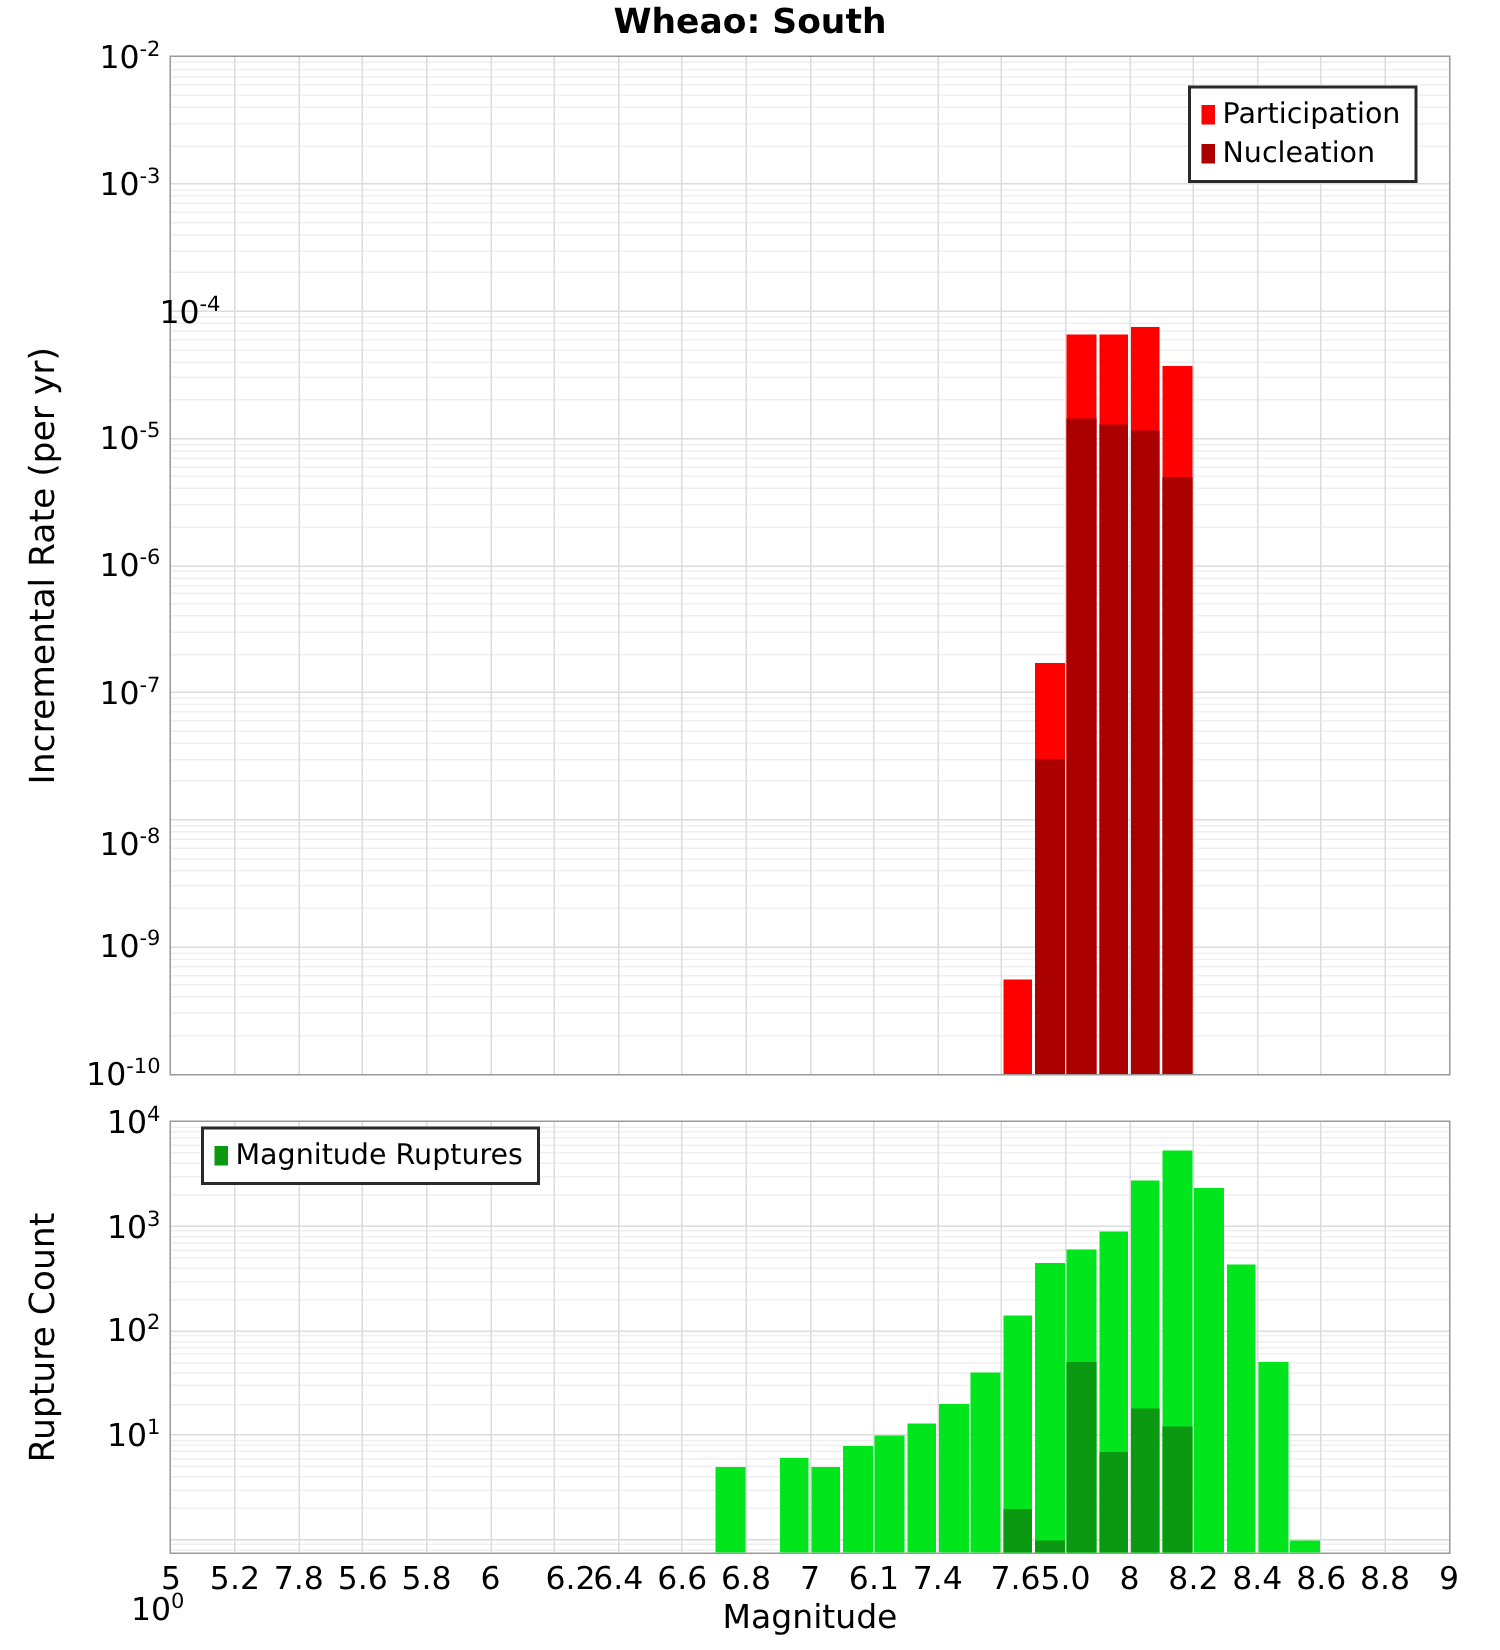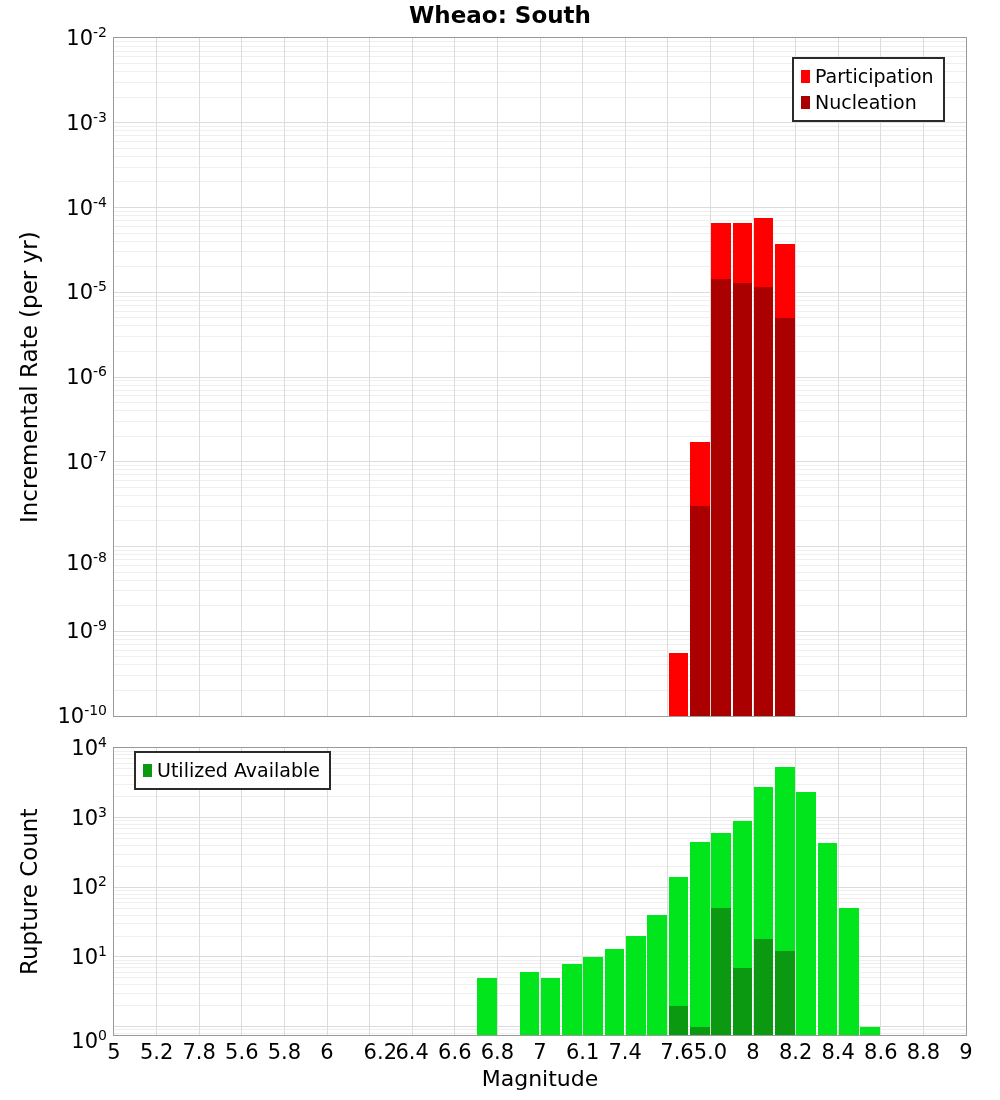--- a/index.html
+++ b/index.html
@@ -252,40 +252,40 @@
       <span>Participation</span>
     </div>
     <div class="legend-item">
       <span class="legend-swatch" style="background: rgb(170, 0, 0);"></span>
       <span>Nucleation</span>
     </div>
   </div>
 <div class="legend" id="count-legend">
     <div class="legend-item">
       <span class="legend-swatch" style="background: rgb(10, 153, 17);"></span>
-      <span>Utilized Available</span>
+      <span>Magnitude Ruptures</span>
     </div>
   </div>
 
 <div class="xlabel">Magnitude</div>
 
 <div class="ytick" style="top: 24px;">10<sup>-2</sup></div>
 <div class="ytick" style="top: 108.75px;">10<sup>-3</sup></div>
-<div class="ytick" style="top: 193.5px;">10<sup>-4</sup></div>
+<div class="ytick" style="top: 193.5px; padding-left: 40px;">10<sup>-4</sup></div>
 <div class="ytick" style="top: 278.25px;">10<sup>-5</sup></div>
 <div class="ytick" style="top: 363px;">10<sup>-6</sup></div>
 <div class="ytick" style="top: 447.75px;">10<sup>-7</sup></div>
 <div class="ytick" style="top: 549px;">10<sup>-8</sup></div>
 <div class="ytick" style="top: 617.25px;">10<sup>-9</sup></div>
 <div class="ytick" style="top: 702px;">10<sup>-10</sup></div>
 <div class="ytick" style="top: 734px;">10<sup>4</sup></div>
 <div class="ytick" style="top: 803.66px;">10<sup>3</sup></div>
 <div class="ytick" style="top: 873.32px;">10<sup>2</sup></div>
 <div class="ytick" style="top: 942.981px;">10<sup>1</sup></div>
-<div class="ytick" style="top: 1027px;">10<sup>0</sup></div>
+<div class="ytick" style="top: 1059px; padding-left: 16px;">10<sup>0</sup></div>
 <div class="xtick" style="left: 114px;">5</div>
 <div class="xtick" style="left: 156.6px;">5.2</div>
 <div class="xtick" style="left: 199.2px;">7.8</div>
 <div class="xtick" style="left: 241.8px;">5.6</div>
 <div class="xtick" style="left: 284.4px;">5.8</div>
 <div class="xtick" style="left: 327px;">6</div>
 <div class="xtick" style="left: 367px; text-align: right;">6.2</div>
 <div class="xtick" style="left: 412.2px;">6.4</div>
 <div class="xtick" style="left: 454.8px;">6.6</div>
 <div class="xtick" style="left: 497.4px;">6.8</div>

